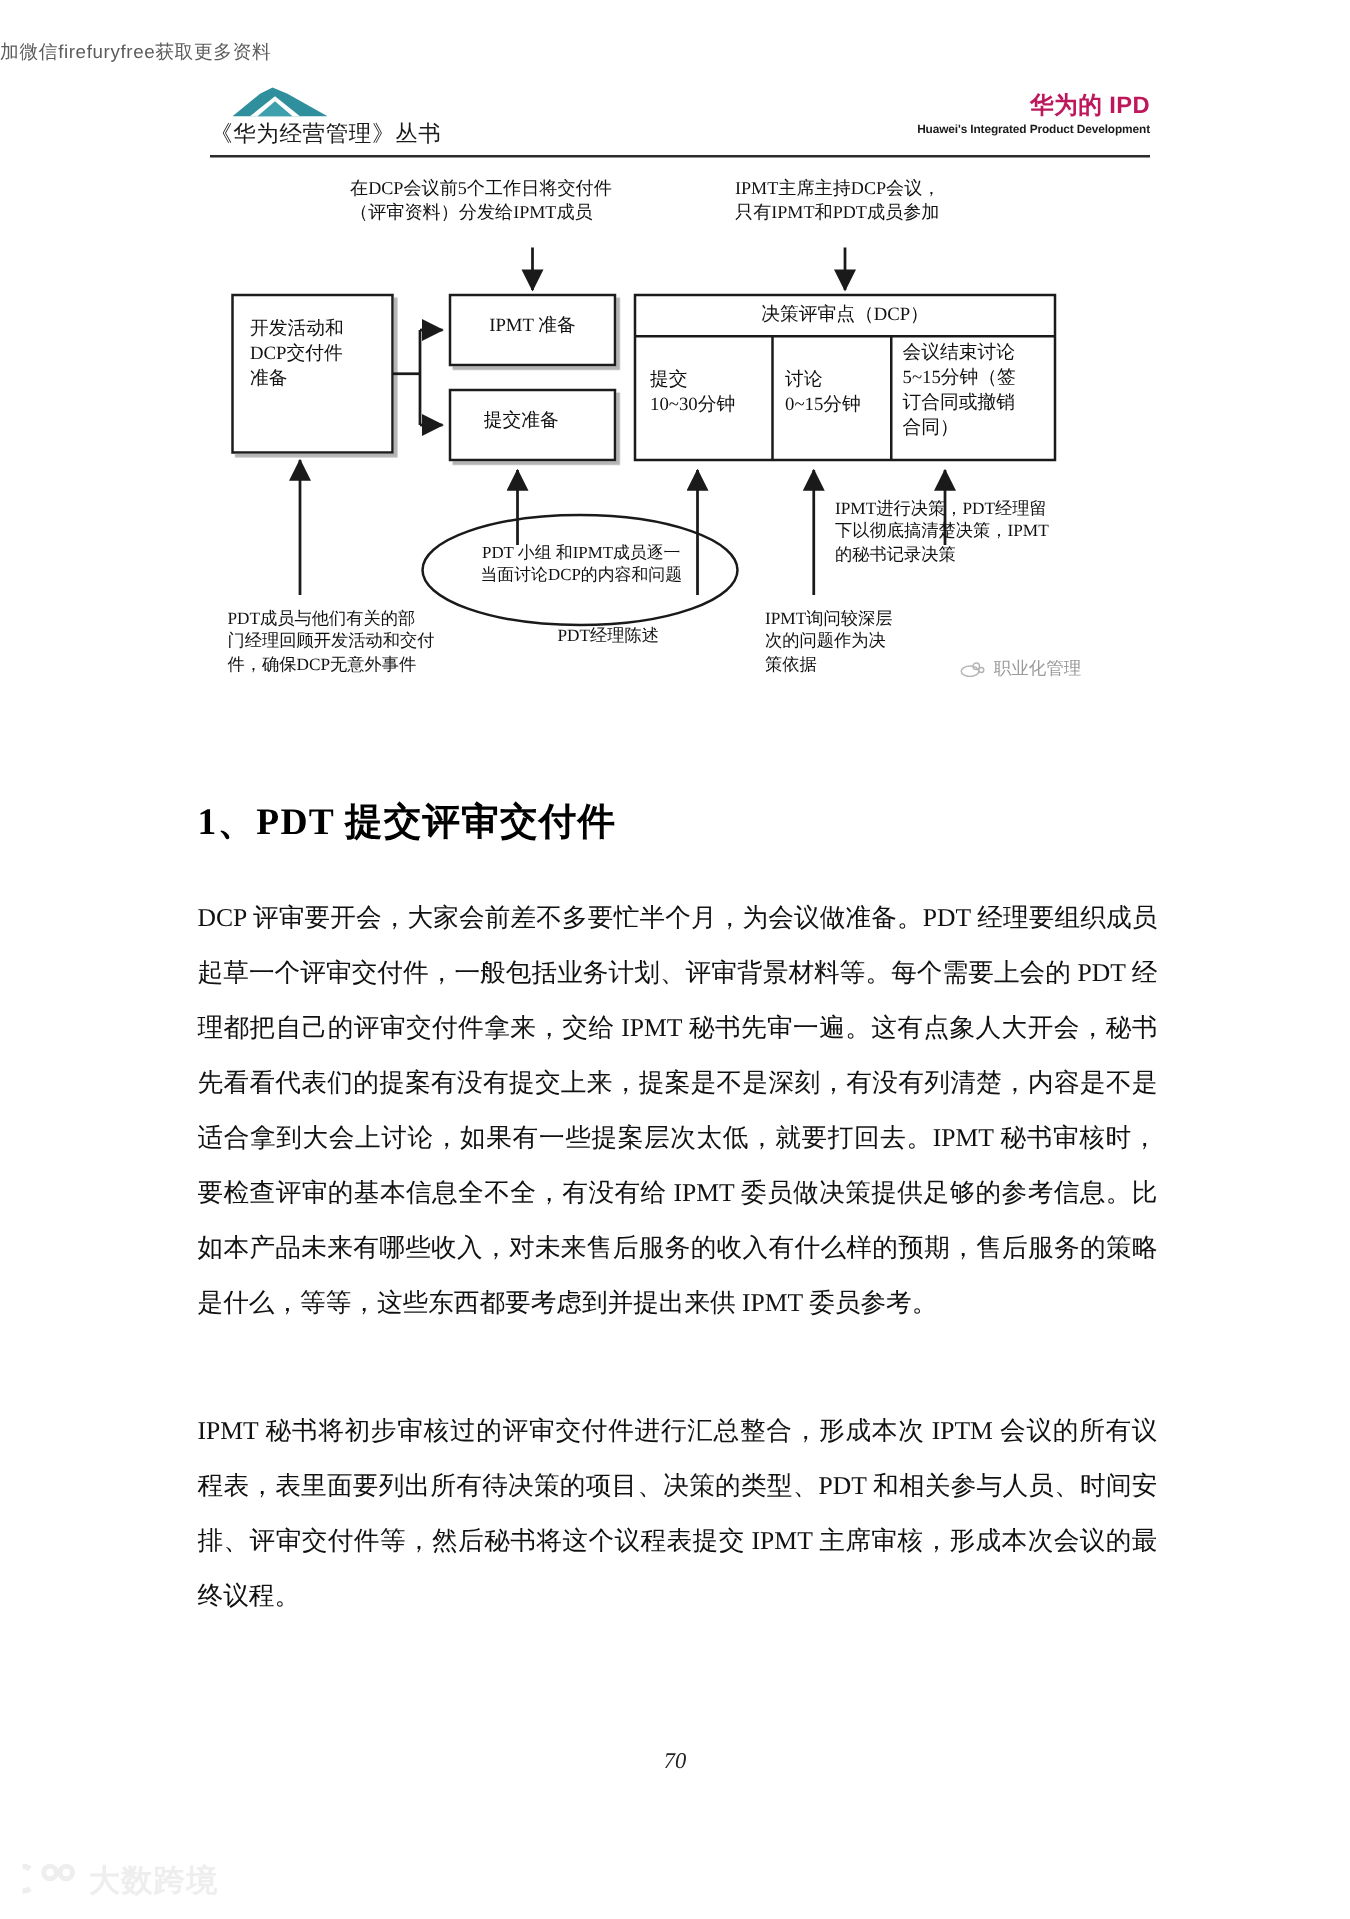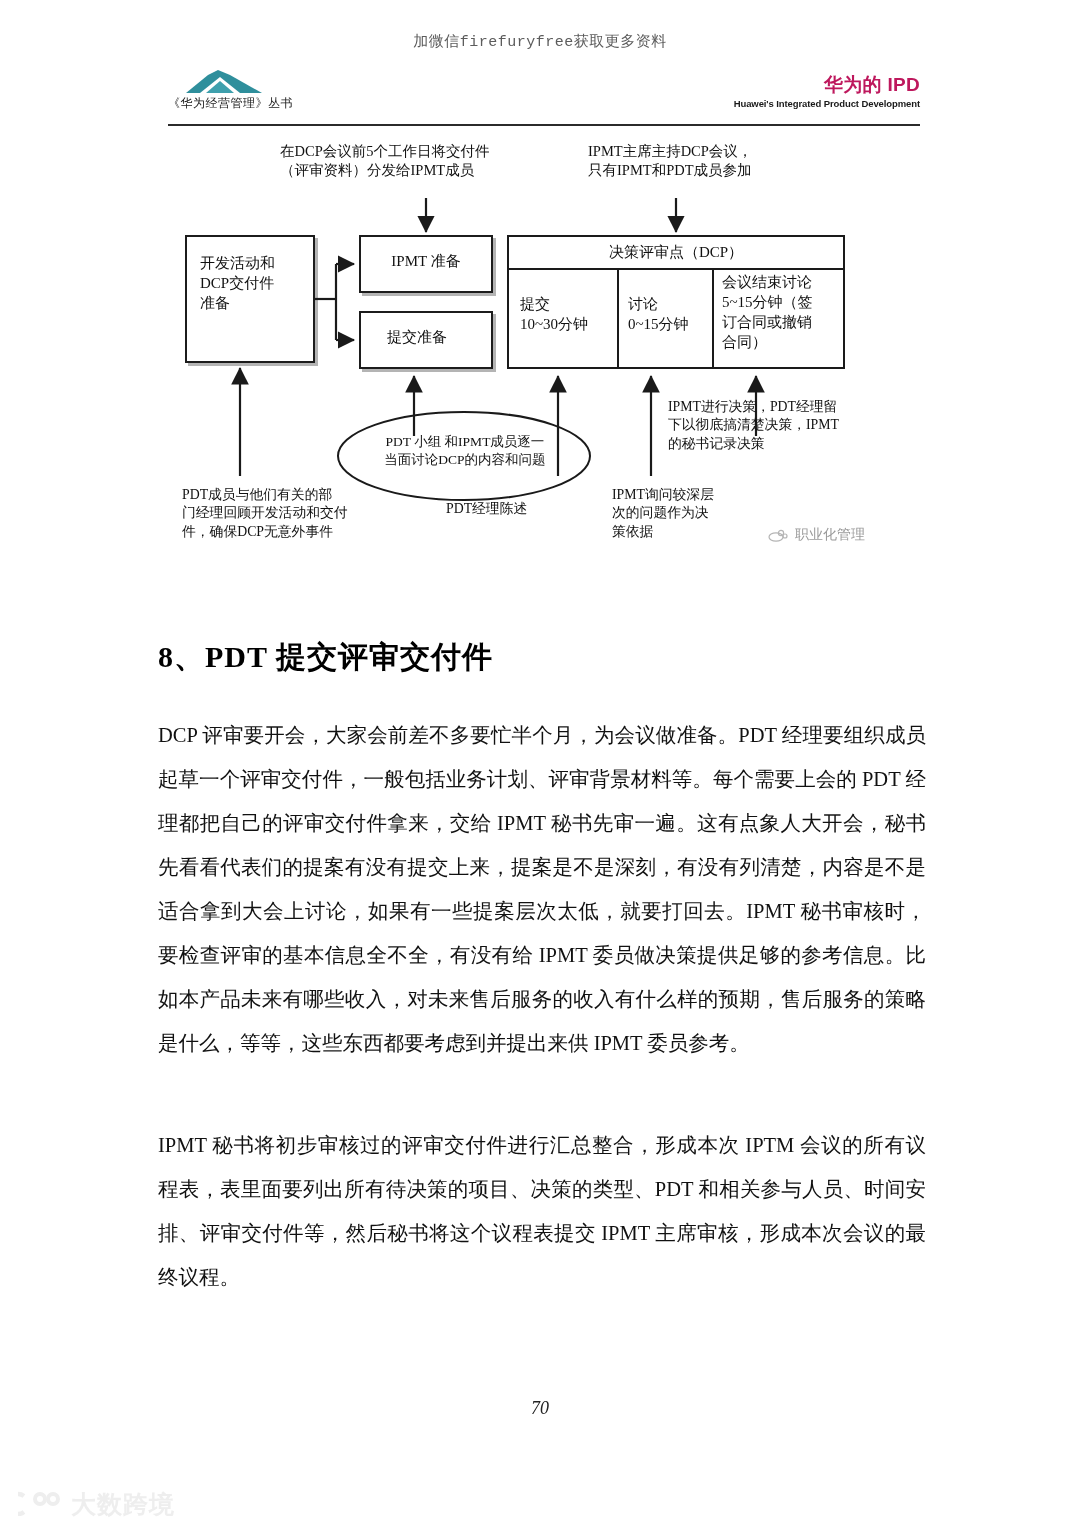--- a/index.html
+++ b/index.html
@@ -15,25 +15,25 @@
     color: #000;
     overflow: hidden;
   }
 
   
   .top-watermark {
     position: absolute;
     top: 32px;
     left: 0;
     width: 1080px;
-    text-align: center;
+    text-align: left;
     font-size: 15px;
     color: #5c5c5c;
     letter-spacing: 0.5px;
-    font-family: Liberation Mono, monospace;
+    font-family: Liberation Sans, sans-serif;
   }
 
   
   .header {
     position: absolute;
     top: 68px;
     left: 168px;
     width: 752px;
     height: 56px;
   }
@@ -41,21 +41,21 @@
     position: absolute;
     left: 0;
     top: 0;
     width: 330px;
   }
   .mountain-logo {
     display: block;
     margin-left: 10px;
   }
   .brand-left-label {
-    font-size: 12px;
+    font-size: 18px;
     color: #1a1a1a;
     font-family: "Liberation Serif", serif;
     letter-spacing: 0.5px;
     margin-top: 1px;
   }
   .brand-right {
     position: absolute;
     right: 0;
     top: 6px;
     text-align: right;
@@ -283,21 +283,21 @@
         <ellipse cx="8" cy="9" rx="7" ry="4.2" fill="none" stroke="#b5b5b5" stroke-width="1.2"></ellipse>
         <circle cx="13" cy="5" r="2.6" fill="none" stroke="#b5b5b5" stroke-width="1.2"></circle>
         <circle cx="17" cy="8" r="2" fill="none" stroke="#b5b5b5" stroke-width="1.2"></circle>
       </svg>
     </span>
     <span>职业化管理</span>
   </div>
 
 </div>
 
-<h2 class="section-title">8、PDT 提交评审交付件</h2>
+<h2 class="section-title">1、PDT 提交评审交付件</h2>
 
 <p class="para" id="para-1">DCP 评审要开会，大家会前差不多要忙半个月，为会议做准备。PDT 经理要组织成员起草一个评审交付件，一般包括业务计划、评审背景材料等。每个需要上会的 PDT 经理都把自己的评审交付件拿来，交给 IPMT 秘书先审一遍。这有点象人大开会，秘书先看看代表们的提案有没有提交上来，提案是不是深刻，有没有列清楚，内容是不是适合拿到大会上讨论，如果有一些提案层次太低，就要打回去。IPMT 秘书审核时，要检查评审的基本信息全不全，有没有给 IPMT 委员做决策提供足够的参考信息。比如本产品未来有哪些收入，对未来售后服务的收入有什么样的预期，售后服务的策略是什么，等等，这些东西都要考虑到并提出来供 IPMT 委员参考。</p>
 
 <p class="para" id="para-2">IPMT 秘书将初步审核过的评审交付件进行汇总整合，形成本次 IPTM 会议的所有议程表，表里面要列出所有待决策的项目、决策的类型、PDT 和相关参与人员、时间安排、评审交付件等，然后秘书将这个议程表提交 IPMT 主席审核，形成本次会议的最终议程。</p>
 
 <div class="page-number">70</div>
 
 <div class="bottom-watermark">
   <span>
     <svg width="46" height="26" viewBox="0 0 46 26">

